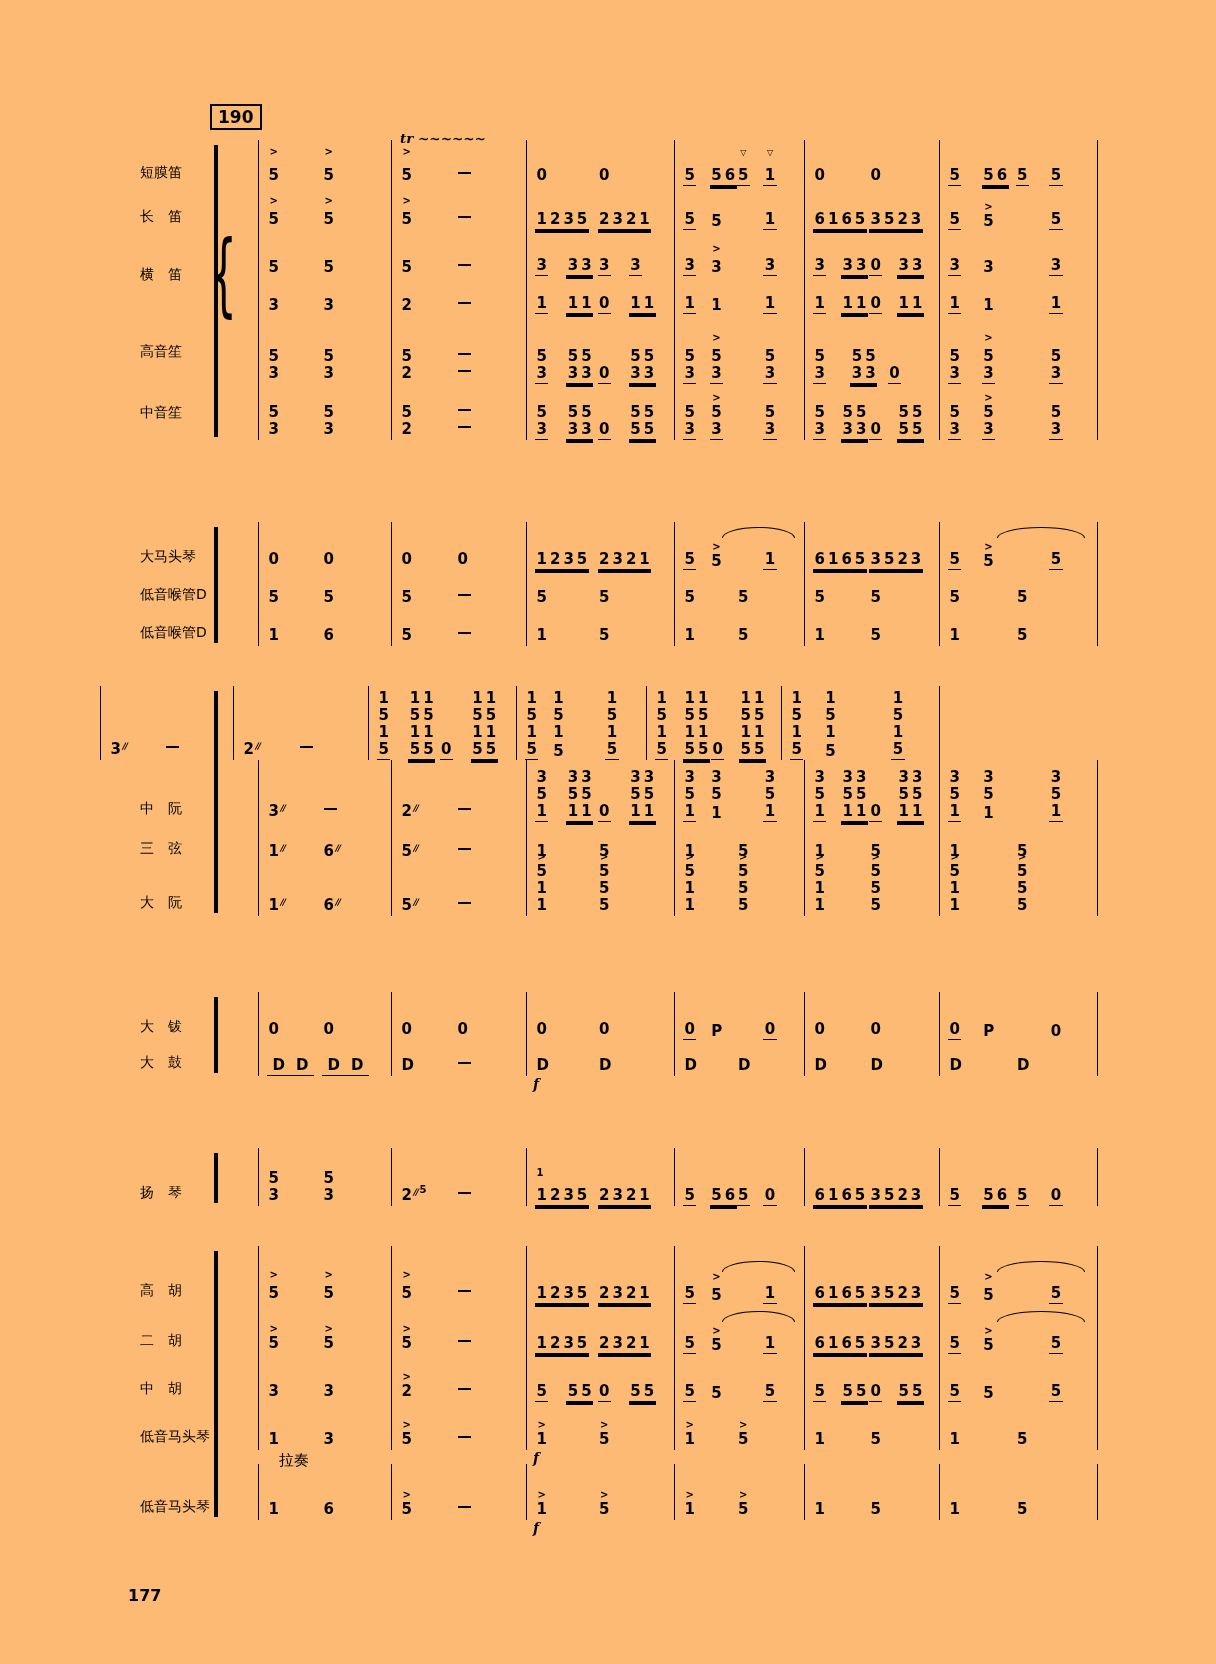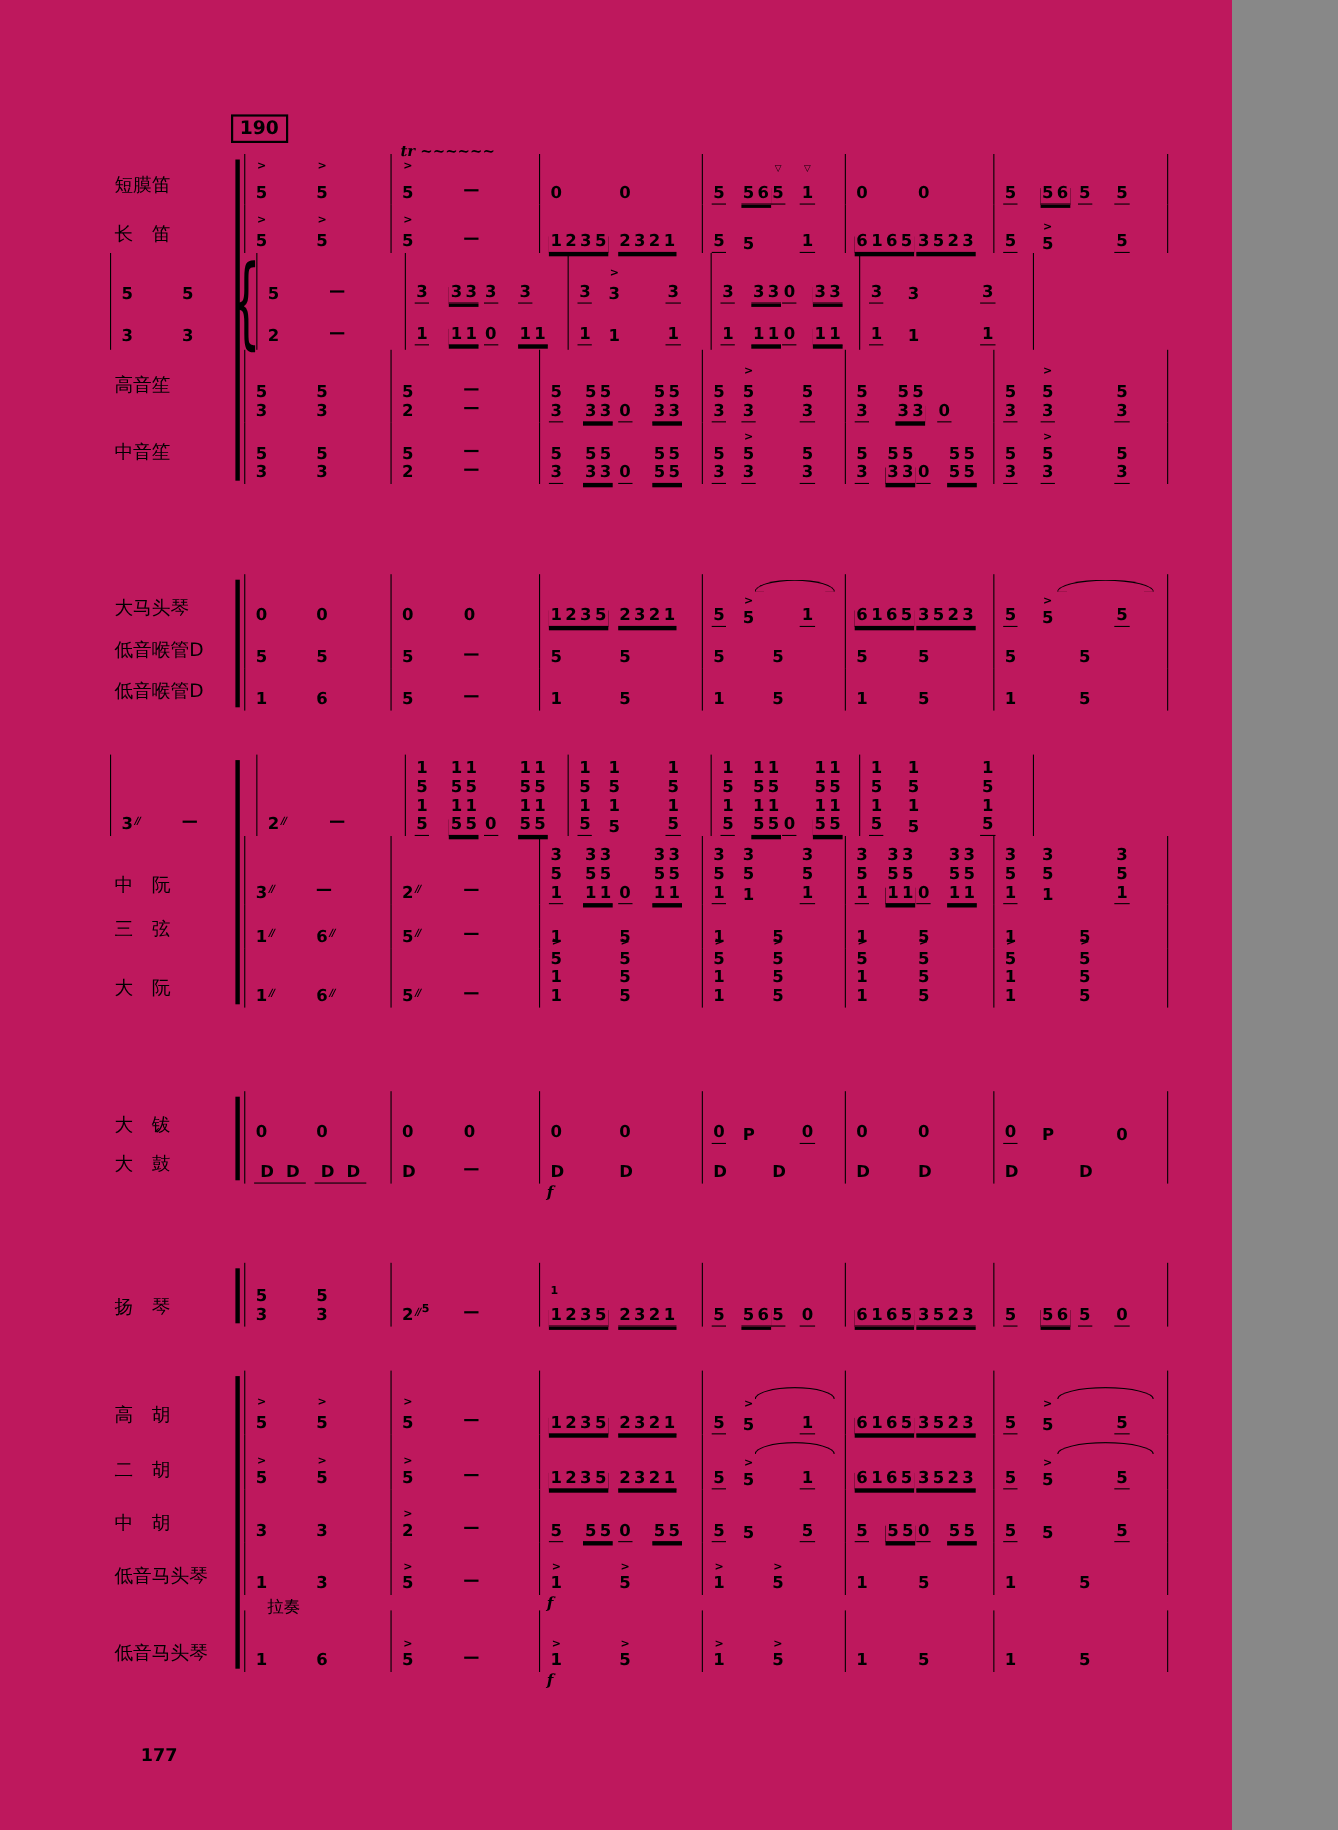--- a/index.html
+++ b/index.html
@@ -1,26 +1,26 @@
 <!DOCTYPE html>
 <html><head>
 <meta charset="utf-8">
 <style>
   html,body{margin:0;padding:0;background:#888;}
-  .page{position:relative;width:1120px;height:1664px;background:#be185d;color:#000;
+  .page{position:relative;width:1216px;height:1664px;background:#fdba74;color:#000;
         font-family:"DejaVu Sans","Liberation Sans",sans-serif;overflow:hidden;}
   .mark{position:absolute;left:210px;top:104px;border:2px solid #000;padding:0 6px;
         font-weight:bold;font-size:17px;line-height:22px;}
   .pageno{position:absolute;left:128px;top:1586px;font-size:16px;font-weight:bold;}
   .system{position:absolute;left:100px;top:140px;width:990px;}
   .group{position:relative;}
   .gbar{position:absolute;left:114px;top:5px;bottom:3px;width:3.5px;background:#000;}
   .irow{display:flex;position:relative;}
   .lbl{width:118px;flex:none;display:flex;align-items:flex-end;padding:0 0 6px 4px;
-       font-size:17px;line-height:1.15;white-space:nowrap;}
+       font-size:14px;line-height:1.15;white-space:nowrap;margin-left:36px;}
   .irow.ctr .lbl{align-items:center;padding-bottom:0;}
   .mcell{flex:none;position:relative;border-left:1.6px solid #000;box-sizing:border-box;
          display:flex;flex-direction:column;justify-content:flex-end;padding:0 14px 4px 8px;}
   .mw0{width:133px}.mw1{width:135px}.mw2{width:148px}.mw3{width:130px}.mw4{width:135px}.mw5{width:159px}
   .mlast{border-right:1.6px solid #000;}
   .vrow{display:grid;align-items:end;height:17px;}
   .irow.wide .vrow{height:38px;}
   .slot{position:relative;white-space:nowrap;}
   .grp{position:relative;display:inline-block;font-weight:bold;font-size:15px;line-height:1;}
   .u1{border-bottom:1.9px solid #000;padding-bottom:2px;}
@@ -138,20 +138,21 @@
           <div class="mcell mw5 mlast">
             <div class="vrow" style="grid-template-columns: repeat(4, 1fr);">
               <span class="slot"><span class="grp u1"><span class="nt">5</span></span></span>
               <span class="slot"><span class="grp"><span class="nt">5<span class="mk" style="bottom: calc(100% + 2px);">&gt;</span></span></span></span>
               <span class="slot"></span>
               <span class="slot"><span class="grp u1"><span class="nt">5</span></span></span>
             </div>
           </div>
         </div>
         <div class="irow wide ctr" style="height: 88px;">
+          <div class="lbl">横　笛</div>
           <span class="brace">{</span>
           <div class="mcell mw0">
             <div class="vrow" style="grid-template-columns: repeat(2, 1fr);">
               <span class="slot"><span class="grp"><span class="nt">5<span class="dots ab"><span class="dot"></span></span></span></span></span>
               <span class="slot"><span class="grp"><span class="nt">5<span class="dots ab"><span class="dot"></span></span></span></span></span>
             </div>
             <div class="vrow" style="grid-template-columns: repeat(2, 1fr);">
               <span class="slot"><span class="grp"><span class="nt">3<span class="dots ab"><span class="dot"></span></span></span></span></span>
               <span class="slot"><span class="grp"><span class="nt">3<span class="dots ab"><span class="dot"></span></span></span></span></span>
             </div>

